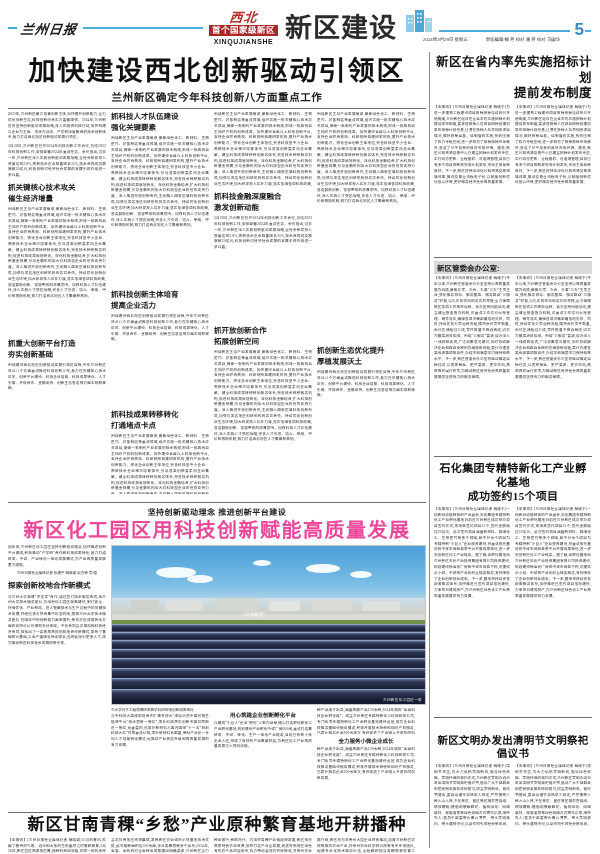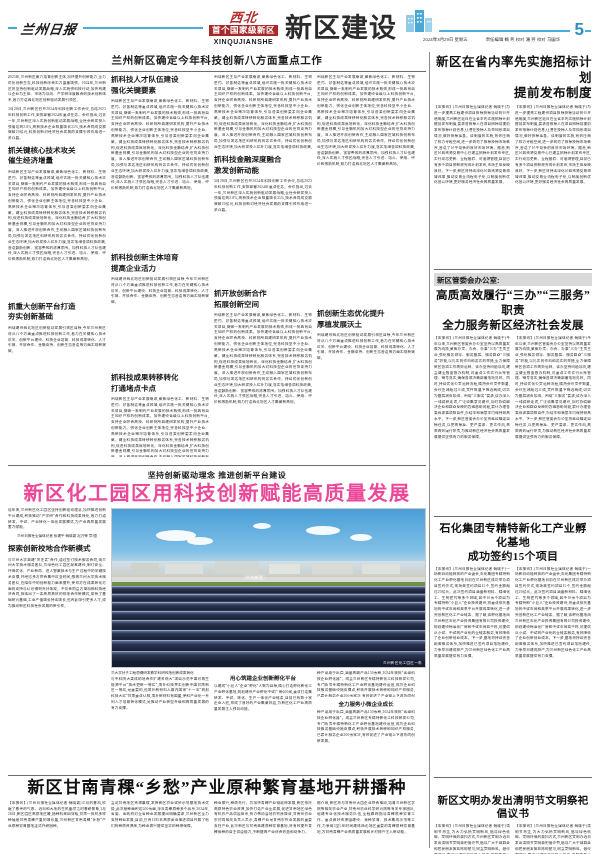--- a/index.html
+++ b/index.html
@@ -273,20 +273,21 @@
     </div>
   </div>
 
   <div class="body-area">
 
     <div class="vrule" style="left:421px;top:0;bottom:0;"></div>
 
     <div class="left-block">
 
       <div>
+        <div class="hl-main">加快建设西北创新驱动引领区</div>
         <div class="hl-sub">兰州新区确定今年科技创新八方面重点工作</div>
         <div class="hrule" style="margin-bottom:3px;"></div>
 
         <div class="flex" style="gap:5px;align-items:stretch;">
 
           <div class="col" style="width:98px;">
             <div class="txt lead">2023年,兰州新区聚力培育创新主体,加快提升创新能力,全力优化创新生态,科技创新综合实力显著增强。2024年,兰州新区将坚持创新驱动发展战略,深入实施强科技行动,加快构建以企业为主体、市场为导向、产学研深度融合的技术创新体系,着力打造西北地区创新驱动发展引领区。</div>
             <div class="txt" style="margin-top:3px;">3月28日,兰州新区召开2024年科技创新工作会议,总结2023年科技创新工作,安排部署2024年重点任务。会议指出,过去一年,兰州新区深入实施创新驱动发展战略,全社会研发投入强度达到2.8%,高新技术企业数量增长35%,技术合同成交额突破20亿元,科技创新对经济社会发展的支撑引领作用进一步凸显。</div>
             <div class="subhead">
               <span>抓关键核心技术攻关</span><br>
@@ -431,28 +432,24 @@
         <div class="hl-r1">
           <span>新区在省内率先实施招标计划</span><br>
           <span>提前发布制度</span>
         </div>
         <div class="flex" style="gap:5px;">
           <div class="txt" style="width:76px;height:148px;">【本报讯】(兰州日报社全媒体记者 魏晓于)为进一步提高工程建设项目招标投标活动的公开透明度,兰州新区近日在全省率先实施招标计划提前发布制度,要求各招标人在项目招标前提前发布招标计划信息,让潜在投标人及早知悉项目情况,做好投标准备。该制度的实施,有效压缩了权力寻租空间,进一步规范了招标投标市场秩序,营造了公平竞争的良好市场环境。据悉,新区公共资源交易中心已建立招标计划发布专区,实行动态更新、全程留痕、可追溯管理,目前已有多个项目按新规完成计划发布,市场主体反映良好。下一步,新区将持续深化公共资源交易领域改革,推动交易全流程电子化,以制度创新优化营商环境,更好服务经济社会高质量发展。</div>
           <div class="txt" style="width:76px;height:148px;">【本报讯】(兰州日报社全媒体记者 魏晓于)为进一步提高工程建设项目招标投标活动的公开透明度,兰州新区近日在全省率先实施招标计划提前发布制度,要求各招标人在项目招标前提前发布招标计划信息,让潜在投标人及早知悉项目情况,做好投标准备。该制度的实施,有效压缩了权力寻租空间,进一步规范了招标投标市场秩序,营造了公平竞争的良好市场环境。据悉,新区公共资源交易中心已建立招标计划发布专区,实行动态更新、全程留痕、可追溯管理,目前已有多个项目按新规完成计划发布,市场主体反映良好。下一步,新区将持续深化公共资源交易领域改革,推动交易全流程电子化,以制度创新优化营商环境,更好服务经济社会高质量发展。</div>
         </div>
       </div>
 
-      <div style="margin-top:16px;">
+      <div style="margin-top:4px;">
         <div class="hrule"></div>
         <div style="margin-top:3px;">
           <span class="hl-r-shoulder">新区管委会办公室:</span>
-        </div>
-        <div class="hl-r2">
-          <span>高质高效履行“三办”“三服务”职责</span><br>
-          <span>全力服务新区经济社会发展</span>
         </div>
         <div class="flex" style="gap:5px;">
           <div class="txt" style="width:76px;height:176px;">【本报讯】(兰州日报社全媒体记者 魏晓于)今年以来,兰州新区管委会办公室坚持以高质量发展为统揽,聚焦办文、办会、办事“三办”主责主业,强化服务领导、服务基层、服务群众“三服务”职能,以扎实的作风和务实的举措,全力保障新区各项工作高效运转。该办坚持问题导向,建立健全督查督办机制,对重点工作实行台账管理、销号落实,确保各项决策部署落地见效。同时,持续优化公文运转流程,精简会议文件数量,会议压减超过三成,文件数量下降近两成,切实为基层减负松绑。围绕“三服务”要求,该办深入一线调研走访,广泛收集意见建议,及时协调解决企业和群众反映的急难愁盼问题,累计办理各类诉求事项数百件,办结率和满意率均保持较高水平。下一步,新区管委会办公室将继续锚定目标任务,以更高标准、更严要求、更实作风,高质高效履行职责,为推动新区经济社会高质量发展提供坚强有力的服务保障。</div>
           <div class="txt" style="width:76px;height:176px;">【本报讯】(兰州日报社全媒体记者 魏晓于)今年以来,兰州新区管委会办公室坚持以高质量发展为统揽,聚焦办文、办会、办事“三办”主责主业,强化服务领导、服务基层、服务群众“三服务”职能,以扎实的作风和务实的举措,全力保障新区各项工作高效运转。该办坚持问题导向,建立健全督查督办机制,对重点工作实行台账管理、销号落实,确保各项决策部署落地见效。同时,持续优化公文运转流程,精简会议文件数量,会议压减超过三成,文件数量下降近两成,切实为基层减负松绑。围绕“三服务”要求,该办深入一线调研走访,广泛收集意见建议,及时协调解决企业和群众反映的急难愁盼问题,累计办理各类诉求事项数百件,办结率和满意率均保持较高水平。下一步,新区管委会办公室将继续锚定目标任务,以更高标准、更严要求、更实作风,高质高效履行职责,为推动新区经济社会高质量发展提供坚强有力的服务保障。</div>
         </div>
       </div>
 
       <div style="margin-top:4px;">
         <div class="hrule"></div>
         <div class="hl-r2" style="font-size:11px;margin-top:4px;">

